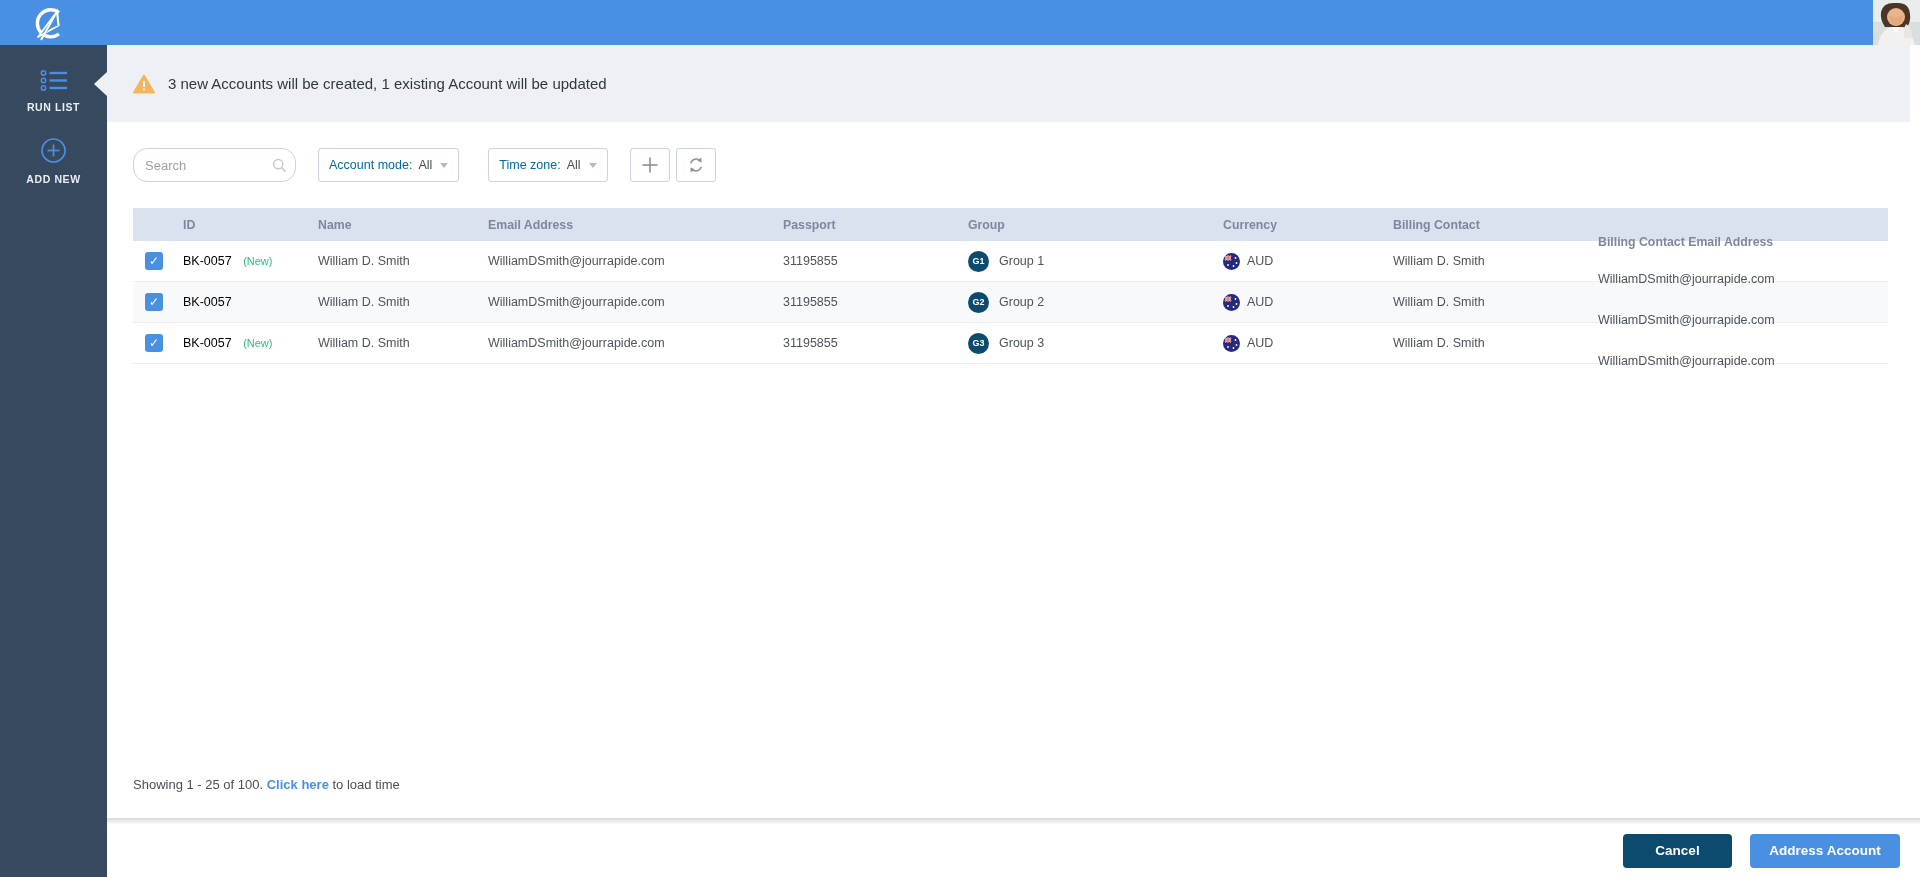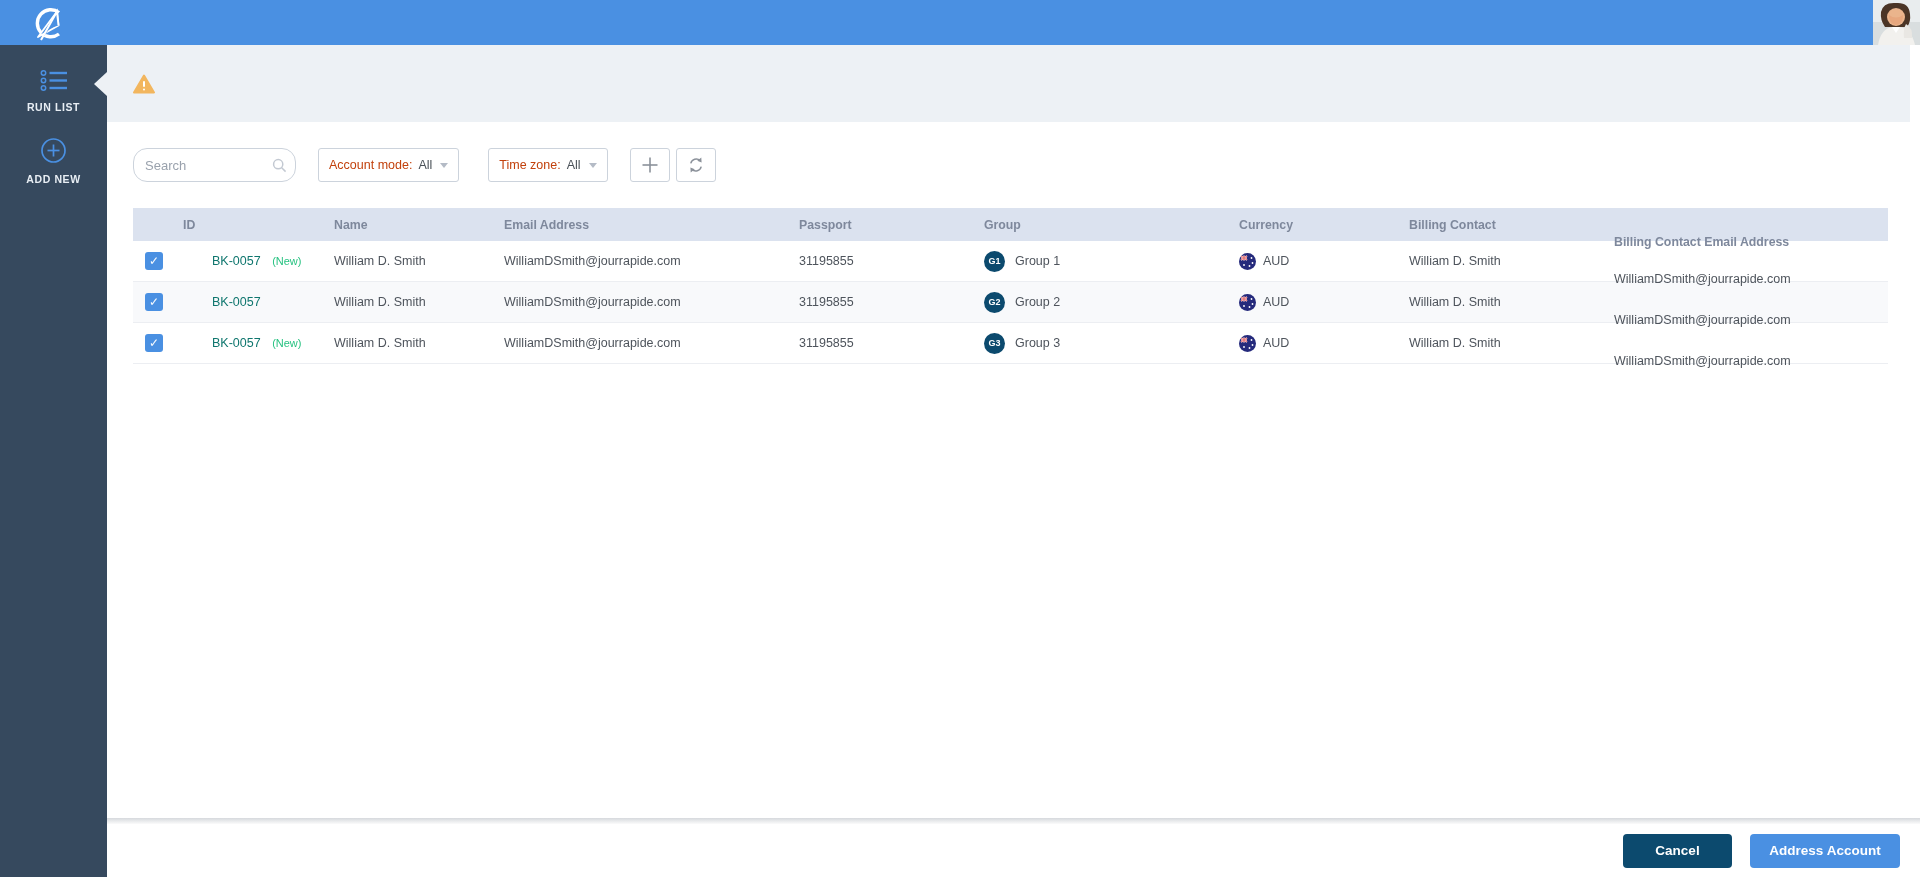--- a/index.html
+++ b/index.html
@@ -39,43 +39,43 @@
   .content { flex:1; display:flex; flex-direction:column; min-height:0; }
   .toolbar { margin:26px 0 0 26px; display:flex; align-items:center; height:34px; }
   .search-box { width:163px; height:34px; border:1px solid #ccd3dc; border-radius:14px;
     background:#fff; display:flex; align-items:center; padding:0 8px 0 11px; }
   .search-box input { border:none; outline:none; flex:1; font-size:13px;
     color:#4a5158; font-family:"Liberation Sans",sans-serif; min-width:0; }
   .search-box input::placeholder { color:#9aa2ad; }
   .select-box { height:34px; border:1px solid #ccd3dc; border-radius:3px;
     background:#fff; display:flex; align-items:center; gap:6px; padding:0 10px;
     cursor:pointer; }
-  .select-box .lbl { font-size:12.5px; color:#c2410c; }
+  .select-box .lbl { font-size:12.5px; color:#0369a1; }
   .select-box .val { font-size:12.5px; color:#4a5158; }
   .chev { width:0; height:0; border-left:4.5px solid transparent;
     border-right:4.5px solid transparent; border-top:5px solid #b4bbc6;
     margin-left:2px; }
   .sq-btn { width:40px; height:34px; border:1px solid #ccd3dc; border-radius:3px;
     background:#fff; display:flex; align-items:center; justify-content:center;
     cursor:pointer; }
   .gap22{ width:22px; } .gap29{ width:29px; } .gap6{ width:6px; }
 
   
   .table { width:1755px; margin:26px 0 0 26px; font-size:12.5px; }
   .thead { display:flex; align-items:center; height:33px; background:#dbe2ef;
     color:#7e889c; font-weight:bold; font-size:12.3px; }
   .trow { display:flex; align-items:center; height:41px;
     border-bottom:1px solid #eceef2; color:#4e545c; background:#fff; }
   .trow.alt { background:#f8f9fb; }
   .cell { padding-left:8px; white-space:nowrap; overflow:hidden; }
   .c-check{ width:42px; display:flex; align-items:center; padding-left:12px; }
-  .c-id{ width:135px; } .c-name{ width:170px;margin-left:16px; } .c-email{ width:295px; }
+  .c-id{ width:135px; } .c-name{ width:170px; } .c-email{ width:295px; }
   .c-passport{ width:185px; } .c-group{ width:255px; } .c-curr{ width:170px; }
   .c-bill{ width:205px; } .c-bemail{ flex:1;margin-top:35px; }
-  .id-txt { color:#0f766e;margin-left:29px; }
+  .id-txt { color:#000000; }
   .new-tag { color:#27c281; font-size:11px; margin-left:8px; }
   .checkbox { width:18px; height:18px; border-radius:3px; background:#4a90e2;
     display:flex; align-items:center; justify-content:center; cursor:pointer; }
   .checkbox span { color:rgba(255,255,255,.95); font-size:12px; line-height:1; }
   .grp { display:flex; align-items:center; gap:10px; }
   .gbadge { width:21px; height:21px; border-radius:50%; background:#0c4a6e;
     color:#fff; font-size:9px; font-weight:bold; display:flex;
     align-items:center; justify-content:center; }
   .curr { display:flex; align-items:center; gap:7px; }
 
@@ -145,20 +145,21 @@
   </div>
 
   <div class="main">
 
     <div class="notice">
       <svg width="22" height="20" viewBox="0 0 22 20">
         <polygon points="11,1.5 21,18.5 1,18.5" fill="#f2b65e" stroke="#f2b65e" stroke-width="2" stroke-linejoin="round"></polygon>
         <rect x="10" y="7" width="2" height="6" rx="1" fill="#fff"></rect>
         <rect x="10" y="14.6" width="2" height="2" rx="1" fill="#fff"></rect>
       </svg>
+      <span class="notice-text">3 new Accounts will be created, 1 existing Account will be updated</span>
     </div>
 
     <div class="content">
 
       <div class="toolbar">
         <div class="search-box">
           <input type="text" placeholder="Search" style="">
           <svg width="15" height="15" viewBox="0 0 15 15">
             <circle cx="6.2" cy="6.2" r="4.6" fill="none" stroke="#c3c9d2" stroke-width="1.5"></circle>
             <line x1="9.7" y1="9.7" x2="13.6" y2="13.6" stroke="#c3c9d2" stroke-width="1.5"></line>
@@ -324,20 +325,25 @@
                 <circle cx="5" cy="12" r="0.9" fill="#fff"></circle>
               </svg>
               <span>AUD</span>
             </div>
           </div>
           <div class="cell c-bill">William D. Smith</div>
           <div class="cell c-bemail">WilliamDSmith@jourrapide.com</div>
         </div>
       </div>
 
+      <div class="status">
+        <span>Showing 1 - 25 of 100.</span>
+        <a>Click here</a>
+        <span>to load time</span>
+      </div>
     </div>
 
     <div class="bottom-shadow"></div>
     <div class="action-bar">
       <button class="btn btn-cancel">Cancel</button>
       <button class="btn btn-import">Address Account</button>
     </div>
   </div>
 </div>
 

